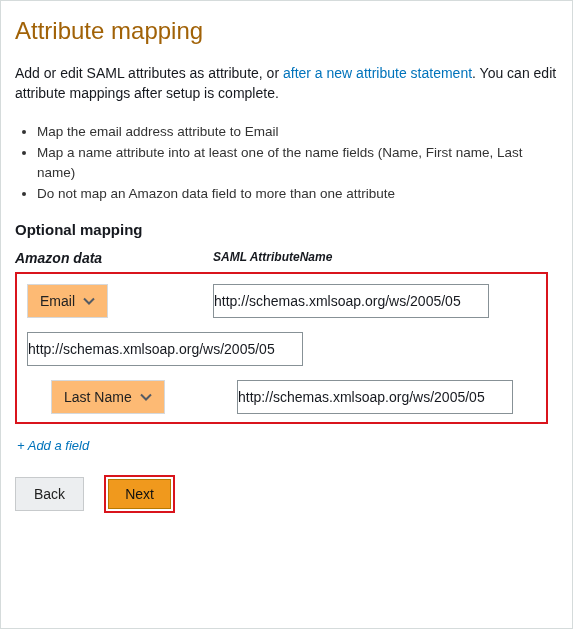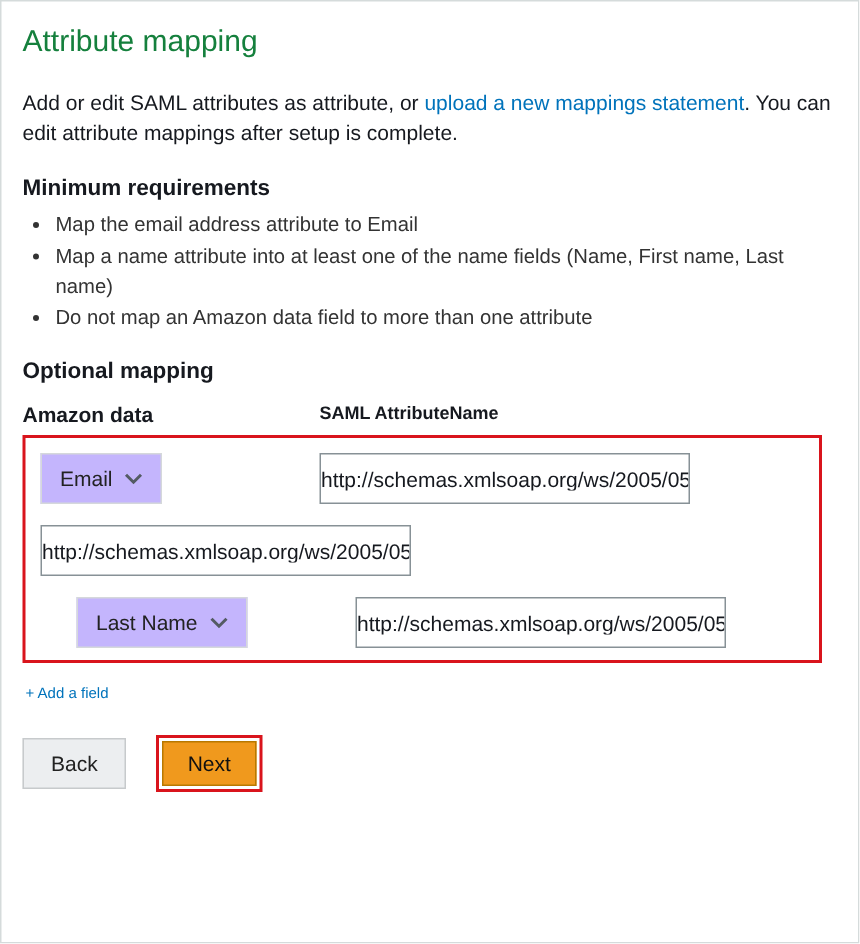--- a/index.html
+++ b/index.html
@@ -10,24 +10,24 @@
     background: #fff;
   }
   .frame {
     width: 573px;
     height: 629px;
     border: 1px solid #d5dbdb;
     padding: 12px 14px 14px 14px;
     position: relative;
   }
   h1.page-title {
-    font-size: 20px;
+    font-size: 24px;
     font-weight: 400;
     margin: 4px 0 18px 0;
-    color: #15803d;
+    color: #a16207;
   }
   p.intro {
     font-size: 14px;
     margin: 0 0 18px 0;
     line-height: 1.45;
   }
   a.link { color: #0073bb; text-decoration: none; cursor: pointer; }
   h2.section {
     font-size: 15px;
     font-weight: 700;
@@ -37,68 +37,70 @@
     margin: 0 0 16px 0;
     padding-left: 22px;
     font-size: 13.5px;
     line-height: 1.55;
     color: #333;
   }
   .cols {
     display: flex;
     margin-top: 12px;
     margin-bottom: 6px;
+    font-style: italic;
   }
   .col-a { width: 198px; font-weight: 700; font-size: 14px; }
   .col-b { font-weight: 700; font-size: 12px; }
   .highlight-box {
     border: 2.5px solid #d9141c;
     padding: 10px 10px 8px 10px;
     margin: 0 10px 10px 0;
   }
   .row {
     display: flex;
     align-items: center;
     margin-bottom: 14px;
   }
   .row:last-child { margin-bottom: 0; margin-left: 24px; }
   .row-outside { padding: 0 12px 0 12px; margin-bottom: 18px;}
   .dd {
-    background: #c4b5fd;
+    background: #fdba74;
     border: 1px solid #d5d8db;
     height: 34px;
     padding: 0 12px;
     display: inline-flex;
     align-items: center;
     gap: 8px;
     font-size: 14px;
     cursor: pointer;
     color: #222;
   }
   .dd .chev {
     display: inline-block;
   }
   .dd .chev svg { display:block; }
   .cell-a { width: 186px; }
   .attr-input {
-    width: 247px;
+    width: 276px;
     height: 34px;
     border: 1px solid #879196;
     padding: 0 0;
     font-size: 14px;
     color: #16191f;
     font-family: inherit;
   }
   .add-link {
     color: #0073bb;
-    font-size: 10px;
+    font-size: 13px;
     text-decoration: none;
     cursor: pointer;
     display: inline-block;
     margin: 4px 0 22px 2px;
+    font-style: italic;
   }
   .btnbar { display:flex; gap: 20px; align-items:center; margin-bottom: 20px; }
   .btn {
     height: 34px;
     padding: 0 18px;
     font-size: 14px;
     border: 1px solid #c7cacc;
     background: #eceef0;
     cursor: pointer;
     font-family: inherit;
@@ -121,24 +123,23 @@
   }
 </style>
 </head>
 <body>
 
 <div class="frame">
 
   <h1 class="page-title">Attribute mapping</h1>
 
   <p class="intro">
-    <span>Add or edit SAML attributes as attribute, or </span><a class="link">upload a new mappings statement</a><span>. You can edit attribute mappings after setup is complete.</span>
+    <span>Add or edit SAML attributes as attribute, or </span><a class="link">after a new attribute statement</a><span>. You can edit attribute mappings after setup is complete.</span>
   </p>
 
-  <h2 class="section">Minimum requirements</h2>
   <ul class="req">
     <li>Map the email address attribute to Email</li>
     <li>Map a name attribute into at least one of the name fields (Name, First name, Last name)</li>
     <li>Do not map an Amazon data field to more than one attribute</li>
   </ul>
 
   <h2 class="section">Optional mapping</h2>
 
   <div class="cols">
     <div class="col-a">Amazon data</div>

